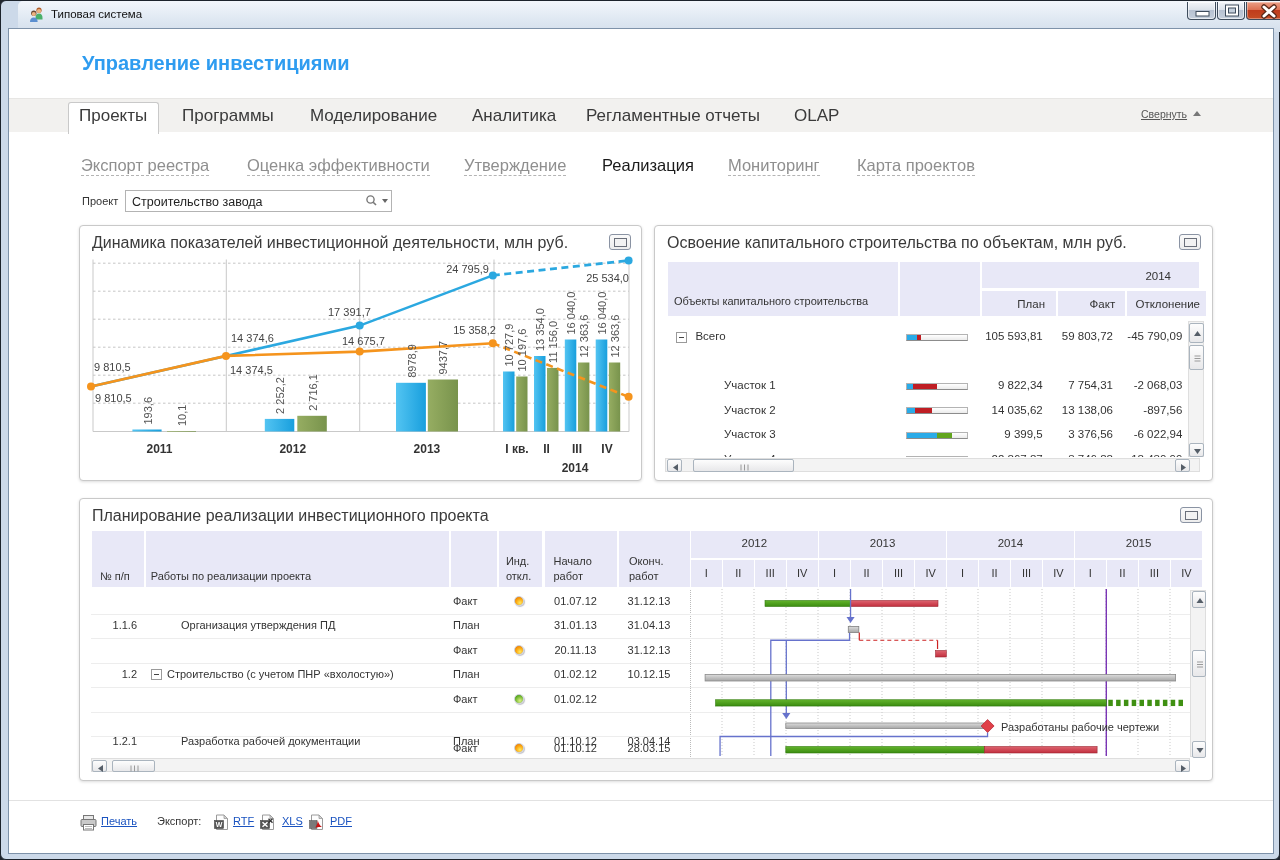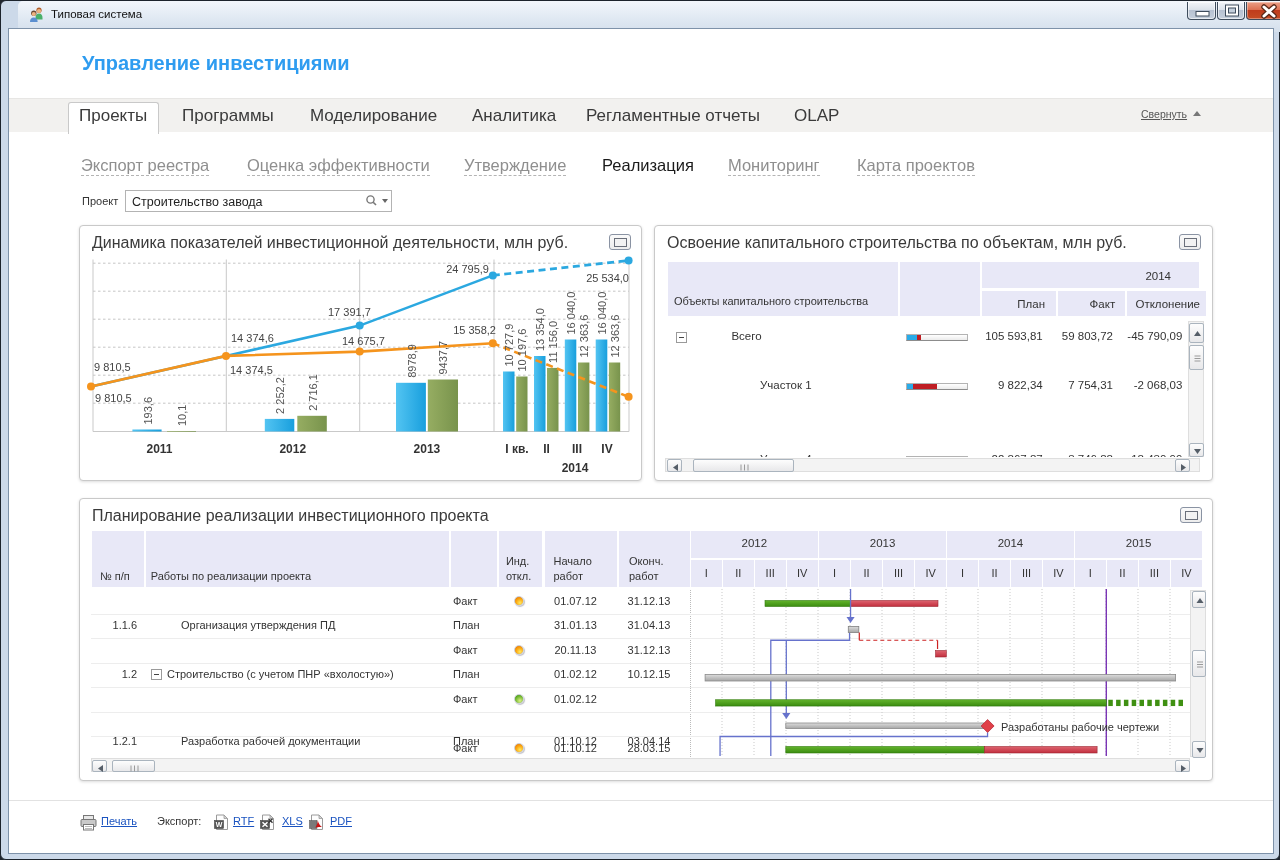--- a/index.html
+++ b/index.html
@@ -36,21 +36,21 @@
 #panelG{left:70px;top:469px;width:1134px;height:283px;}
 .ptitle{position:absolute;left:12px;top:8px;font-size:16px;color:#3a3a3a;}
 .pbtn{position:absolute;width:22px;height:16px;border:1px solid #8a93a3;border-radius:3px;background:linear-gradient(#fafafa,#ededed);}
 .pbtn::after{content:"";position:absolute;left:4px;top:3px;width:11px;height:7px;border:1px solid #6a6f7a;background:#f2f2f2;}
 .rh{position:absolute;background:#e8e8f7;font-size:11.5px;color:#333;white-space:nowrap;}
 .rr{position:absolute;bottom:6px;}
 #rbody{position:absolute;left:-1px;top:93.5px;width:557px;height:137.5px;overflow:hidden;}
 .rtr{position:absolute;left:13px;width:531px;height:24.5px;font-size:11.5px;color:#333;white-space:nowrap;}
 .exp{position:absolute;top:6.5px;width:11px;height:11px;border:1px solid #9a9a9a;background:#fff;}
 .exp::after{content:"";position:absolute;left:2px;top:4px;width:5px;height:1px;background:#444;}
-.nm{position:absolute;top:5px;margin-left:36px;}
+.nm{position:absolute;top:5px;}
 .prog{position:absolute;left:238.6px;top:8.5px;width:62px;height:7px;border:1px solid #b3b3b3;border-bottom-color:#8c8c8c;background:linear-gradient(#fff,#ebebeb);}
 .prog i{position:absolute;top:0;height:100%;}
 .num{position:absolute;top:5px;}
 .sbv,.sbh{position:absolute;background:#f3f3f3;border:1px solid #dedede;}
 .sbtn{position:absolute;background:linear-gradient(#fdfdfd,#e8e8ea);border:1px solid #aab4be;border-radius:2px;}
 .gh{position:absolute;background:#e8e8f7;font-size:11px;color:#333;}
 .gh span{position:absolute;bottom:5px;}
 .gh b{font-weight:normal;position:absolute;width:100%;text-align:center;top:6px;font-size:11.5px;}
 .gq{position:absolute;top:61px;height:27px;width:31px;background:#e8e8f7;font-size:11px;color:#333;text-align:center;line-height:27px;}
 #gbody{position:absolute;left:-1px;top:-1px;width:1132px;height:258px;}
@@ -274,20 +274,40 @@
         <div class="rtr" style="top:54.7px;">
             <span class="nm" style="left:57px;">Участок 1</span>
           <div class="prog">
               <i style="left:0;width:6.4px;background:#2aabe8;"></i>
               <i style="left:6.4px;width:24.1px;background:#bf1e24;"></i>
             </div>
           <span class="num" style="right:155.3px;">9&nbsp;822,34</span>
             <span class="num" style="right:85px;">7&nbsp;754,31</span>
             <span class="num" style="right:15.7px;">-2&nbsp;068,03</span>
           </div>
+        <div class="rtr" style="top:79.2px;">
+            <span class="nm" style="left:57px;">Участок 2</span>
+          <div class="prog">
+              <i style="left:0;width:8.4px;background:#2aabe8;"></i>
+              <i style="left:8.4px;width:16.9px;background:#bf1e24;"></i>
+            </div>
+          <span class="num" style="right:155.3px;">14&nbsp;035,62</span>
+            <span class="num" style="right:85px;">13&nbsp;138,06</span>
+            <span class="num" style="right:15.7px;">-897,56</span>
+          </div>
+        <div class="rtr" style="top:103.7px;">
+            <span class="nm" style="left:57px;">Участок 3</span>
+          <div class="prog">
+              <i style="left:0;width:30.5px;background:#2aabe8;"></i>
+              <i style="left:30.5px;width:14.9px;background:#62a51e;"></i>
+            </div>
+          <span class="num" style="right:155.3px;">9&nbsp;399,5</span>
+            <span class="num" style="right:85px;">3&nbsp;376,56</span>
+            <span class="num" style="right:15.7px;">-6&nbsp;022,94</span>
+          </div>
         <div class="rtr" style="top:128.2px;">
             <span class="nm" style="left:57px;">Участок 4</span>
           <div class="prog"></div>
           <span class="num" style="right:155.3px;">22&nbsp;867,87</span>
             <span class="num" style="right:85px;">3&nbsp;746,88</span>
             <span class="num" style="right:15.7px;">-18&nbsp;430,99</span>
           </div>
       </div>
 
       <div class="sbv" style="left:532.5px;top:94.5px;width:16px;height:136.5px;">

